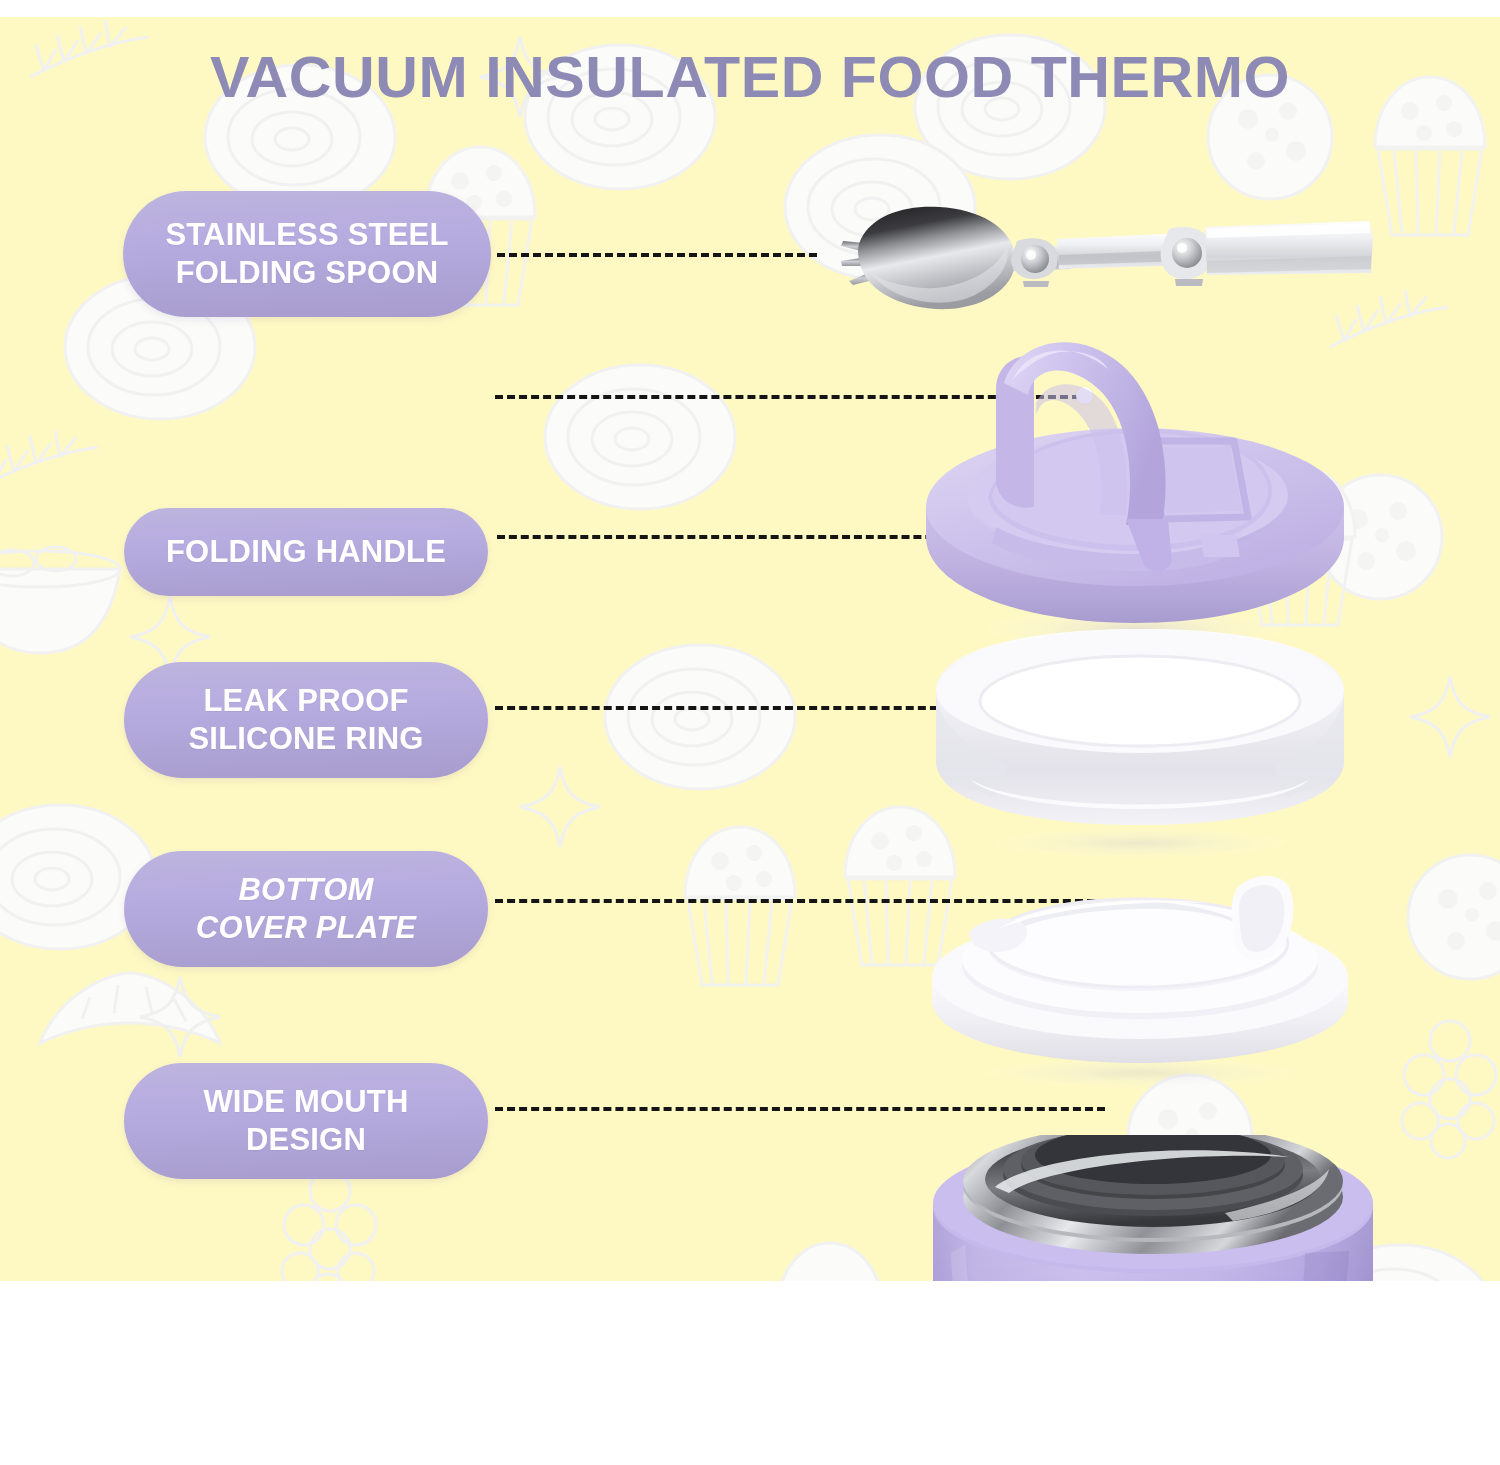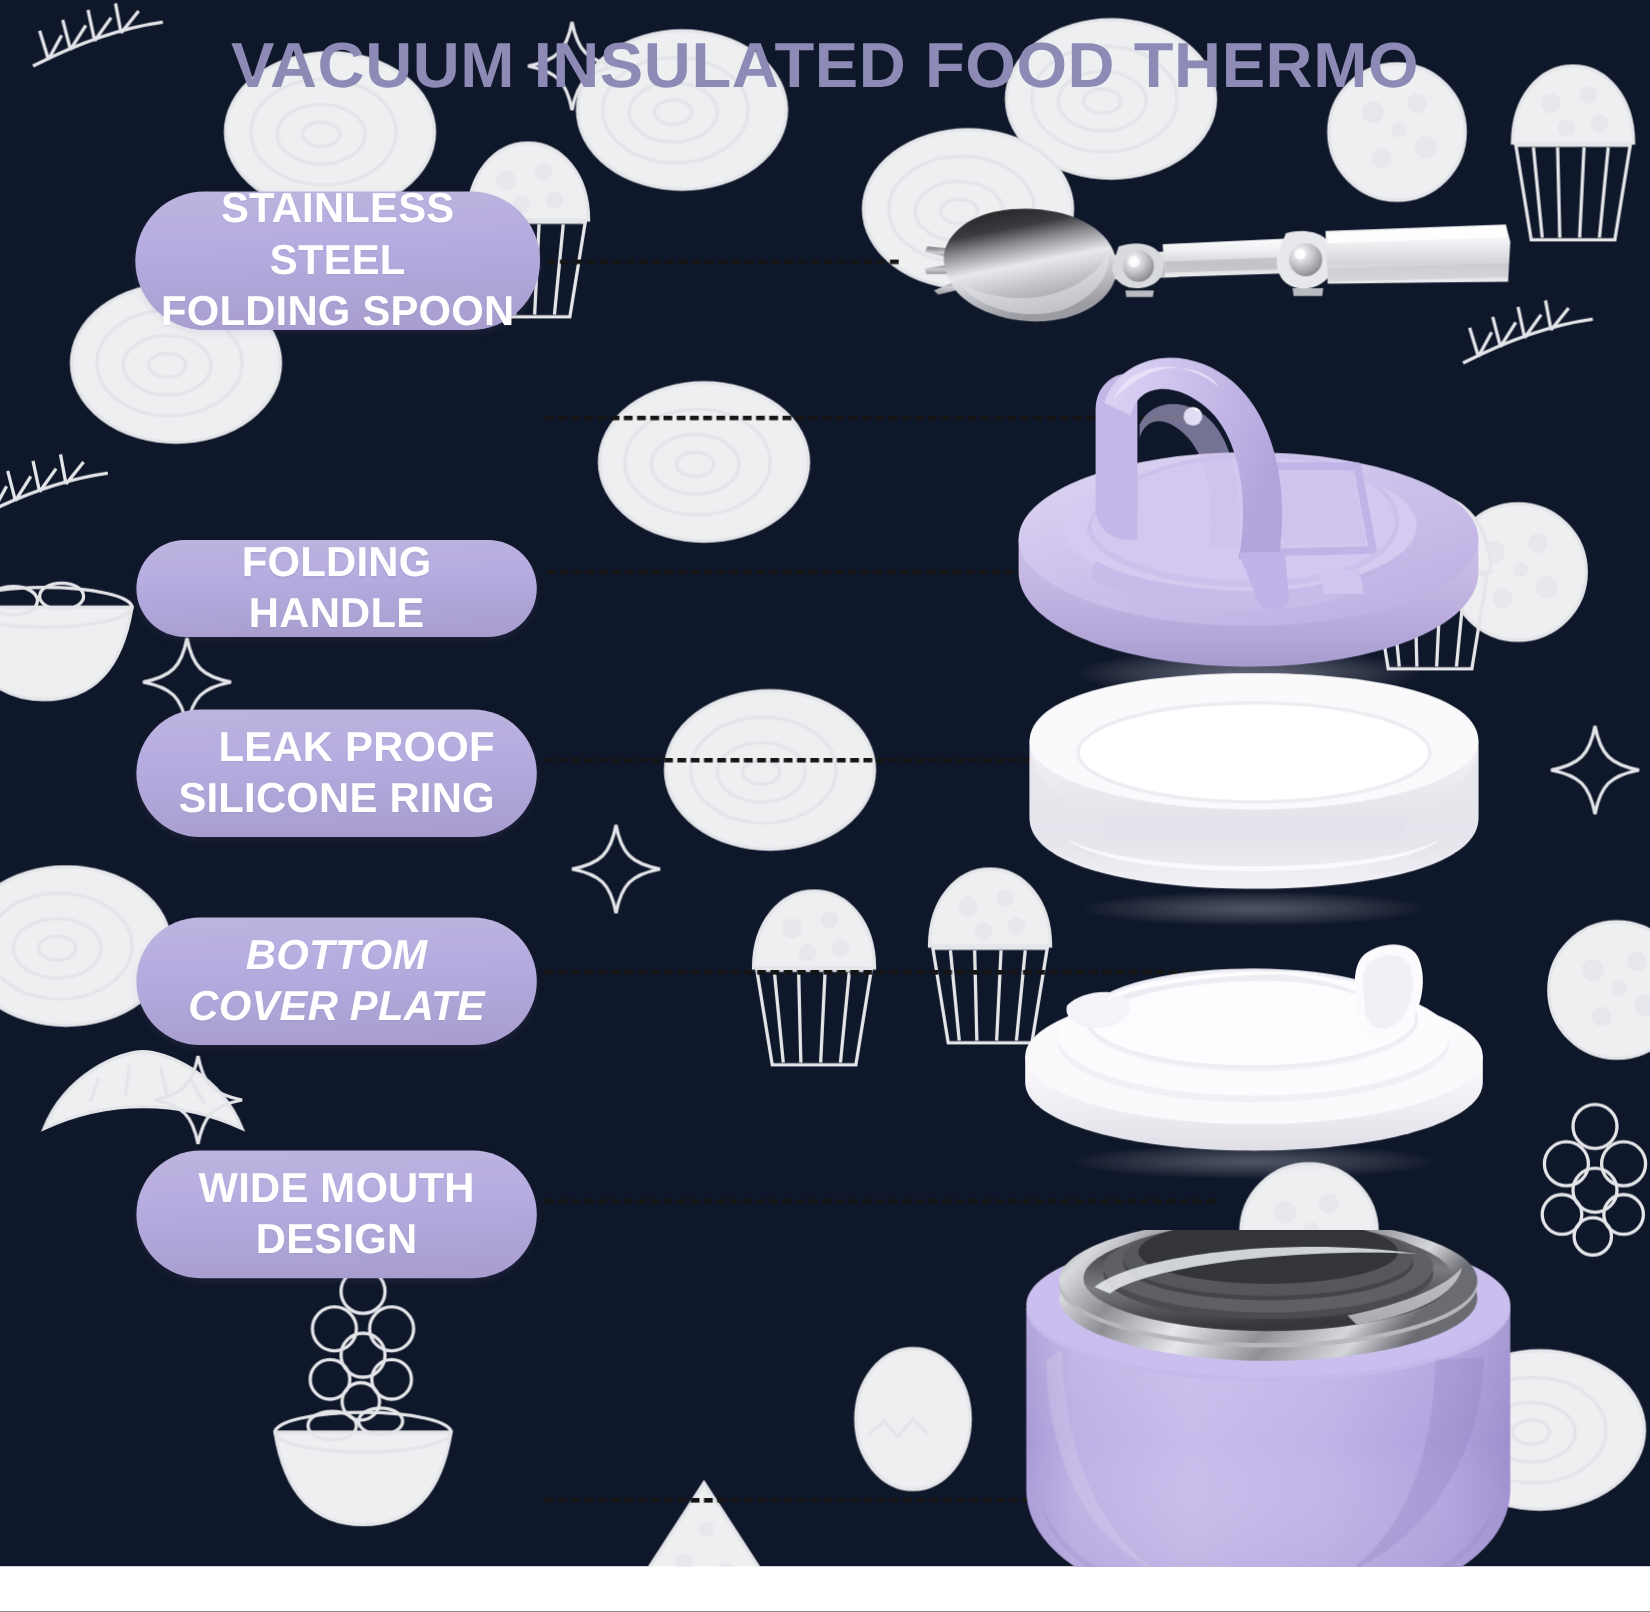--- a/index.html
+++ b/index.html
@@ -6,23 +6,24 @@
     margin: 0;
     padding: 0;
     background: #ffffff;
   }
   body {
     font-family: "Liberation Sans", sans-serif;
   }
   #page {
     position: relative;
     width: 1500px;
-    height: 1424px;
-    background: #0f172a;
+    height: 1264px;
+    background: #fef9c3;
     overflow: hidden;
+    margin-top: 17px;
   }
 
   
   #bg-doodles {
     position: absolute;
     inset: 0;
     width: 1500px;
     height: 1465px;
     pointer-events: none;
   }
@@ -45,21 +46,21 @@
 
   
   .pill {
     position: absolute;
     display: flex;
     align-items: center;
     justify-content: center;
     text-align: center;
     color: #ffffff;
     font-weight: bold;
-    font-size: 38px;
+    font-size: 31px;
     line-height: 1.22;
     letter-spacing: 0.2px;
     background: linear-gradient(178deg, #bdb4de 0%, #b7ace0 38%, #a79ccd 100%);
     box-shadow: 0 3px 7px rgba(120,110,160,0.13);
     padding: 0 14px;
     box-sizing: border-box;
     text-shadow: 0 1px 1px rgba(130,120,170,0.18);
   }
   .pill span { display: block; white-space: pre-line; }
 
@@ -229,21 +230,21 @@
   <div class="pill" style="left:123px; top:174px; width:368px; height:126px; border-radius:63px;">
     <span>STAINLESS STEEL
 FOLDING SPOON</span>
   </div>
 
 
   <div class="pill" style="left:124px; top:491px; width:364px; height:88px; border-radius:44px;">
     <span>FOLDING HANDLE</span>
   </div>
 
-  <div class="pill" style="left:124px; top:645px; width:364px; height:116px; border-radius:58px;text-align:right;">
+  <div class="pill" style="left:124px; top:645px; width:364px; height:116px; border-radius:58px;">
     <span>LEAK PROOF
 SILICONE RING</span>
   </div>
 
   <div class="pill" style="left:124px; top:834px; width:364px; height:116px; border-radius:58px;font-style:italic;">
     <span>BOTTOM
 COVER PLATE</span>
   </div>
 
   <div class="pill" style="left:124px; top:1046px; width:364px; height:116px; border-radius:58px;text-align:center;">

